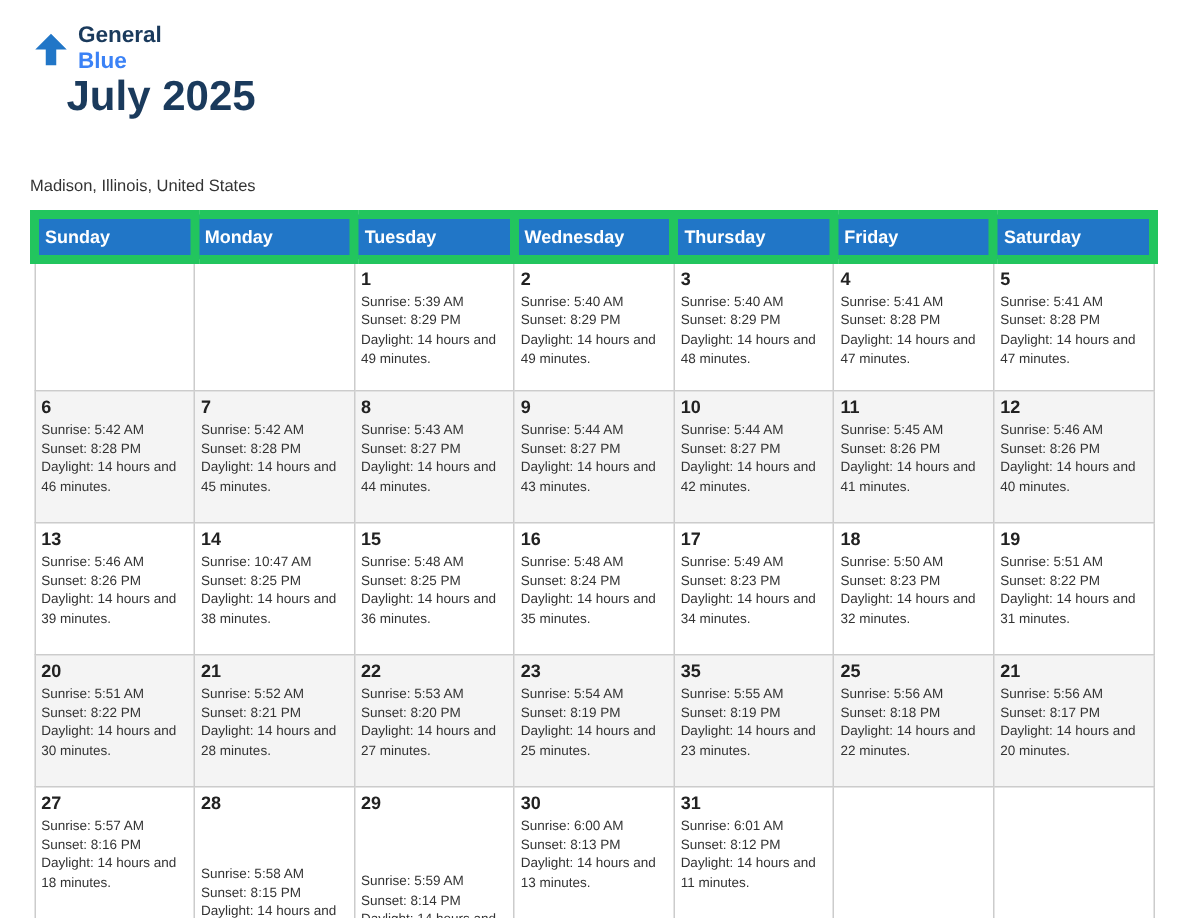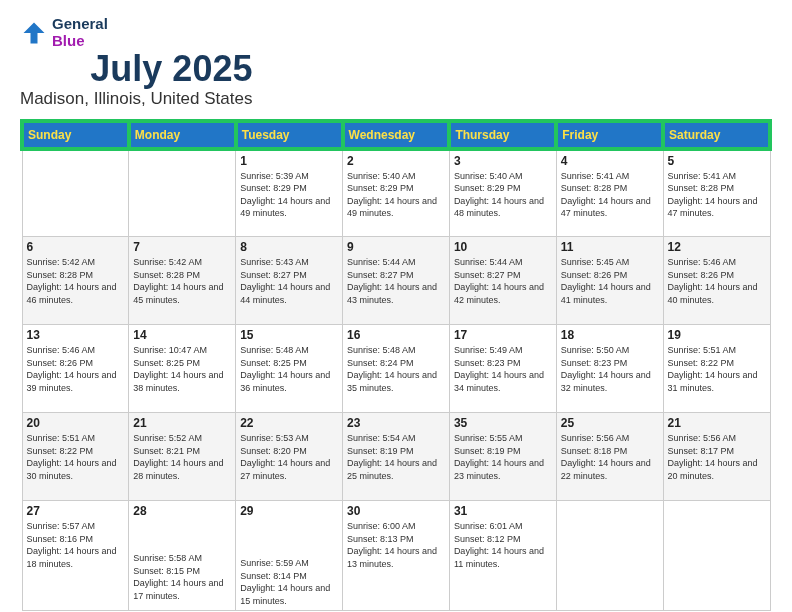--- a/index.html
+++ b/index.html
@@ -28,53 +28,54 @@
       display: flex;
       align-items: center;
       gap: 4px;
     }
     .logo-text {
       font-size: 15px;
       font-weight: bold;
       line-height: 1.1;
     }
     .logo-text .general { color: #1a3a5c; }
-    .logo-text .blue { color: #a21caf; }
+    .logo-text .blue { color: #3b82f6; }
     .logo-icon {
       width: 28px;
       height: 28px;
     }
     .title-block {
       text-align: right;
     }
     .month-title {
-      font-size: 36px;
+      font-size: 28px;
       font-weight: bold;
       color: #1a3a5c;
       line-height: 1.1;
     }
     .location {
-      font-size: 17px;
+      font-size: 11px;
       color: #333;
+      margin-top: 38px;
     }
     .calendar {
       flex: 1;
       border: 1px solid #ccc;
       border-collapse: collapse;
       width: 100%;
       table-layout: fixed;
     }
     .calendar th {
       background: #2176c7;
-      color: #fde047;
+      color: #ffffff;
       font-size: 12px;
       font-weight: bold;
       padding: 5px 4px;
       text-align: left;
-      border: 4px solid #22c55e;
+      border: 6px solid #22c55e;
     }
     .calendar td {
       border: 1px solid #ccc;
       vertical-align: top;
       padding: 3px 4px;
       font-size: 9.5px;
       color: #222;
       height: 88px;
     }
     .day-num {

